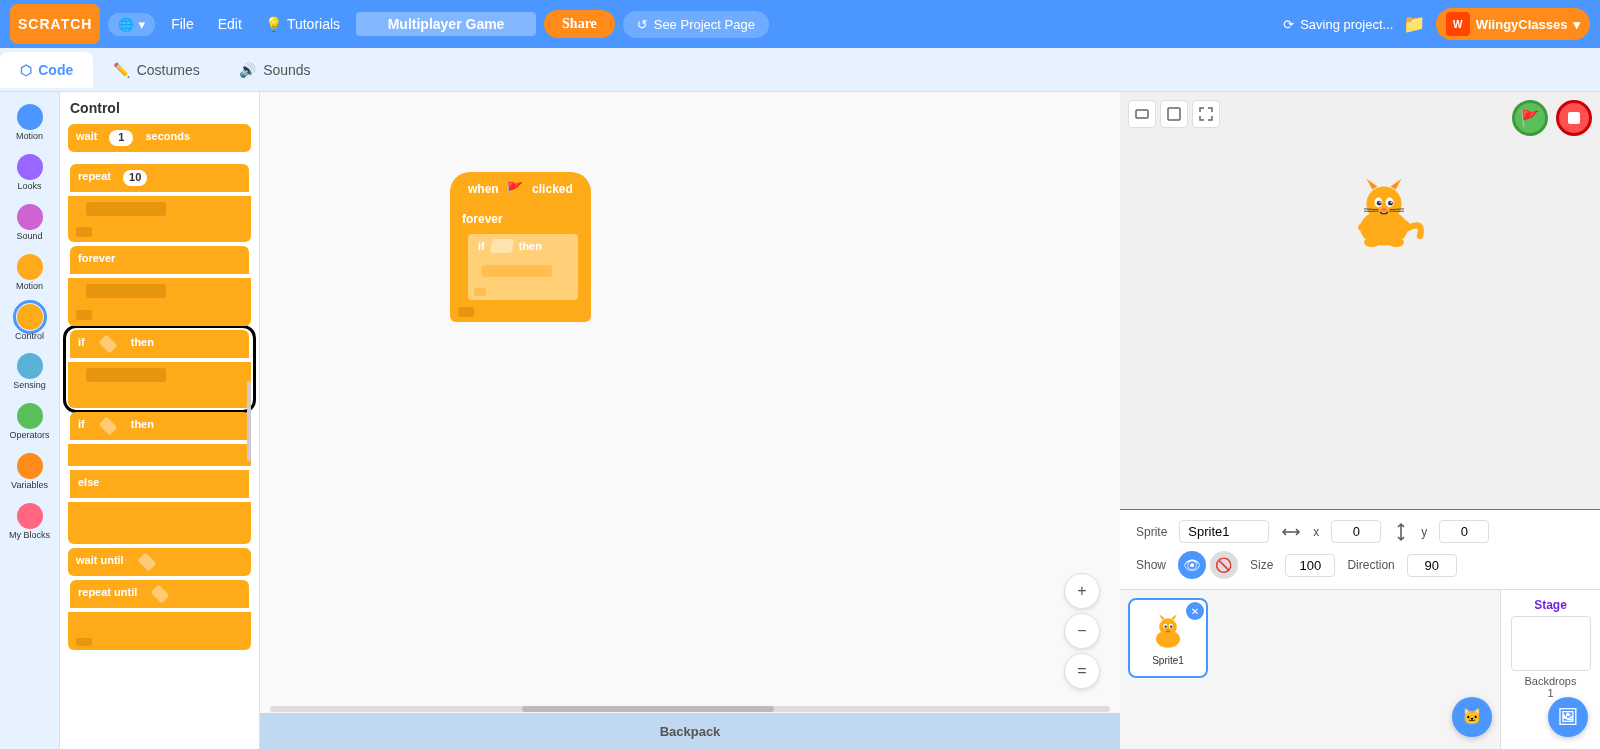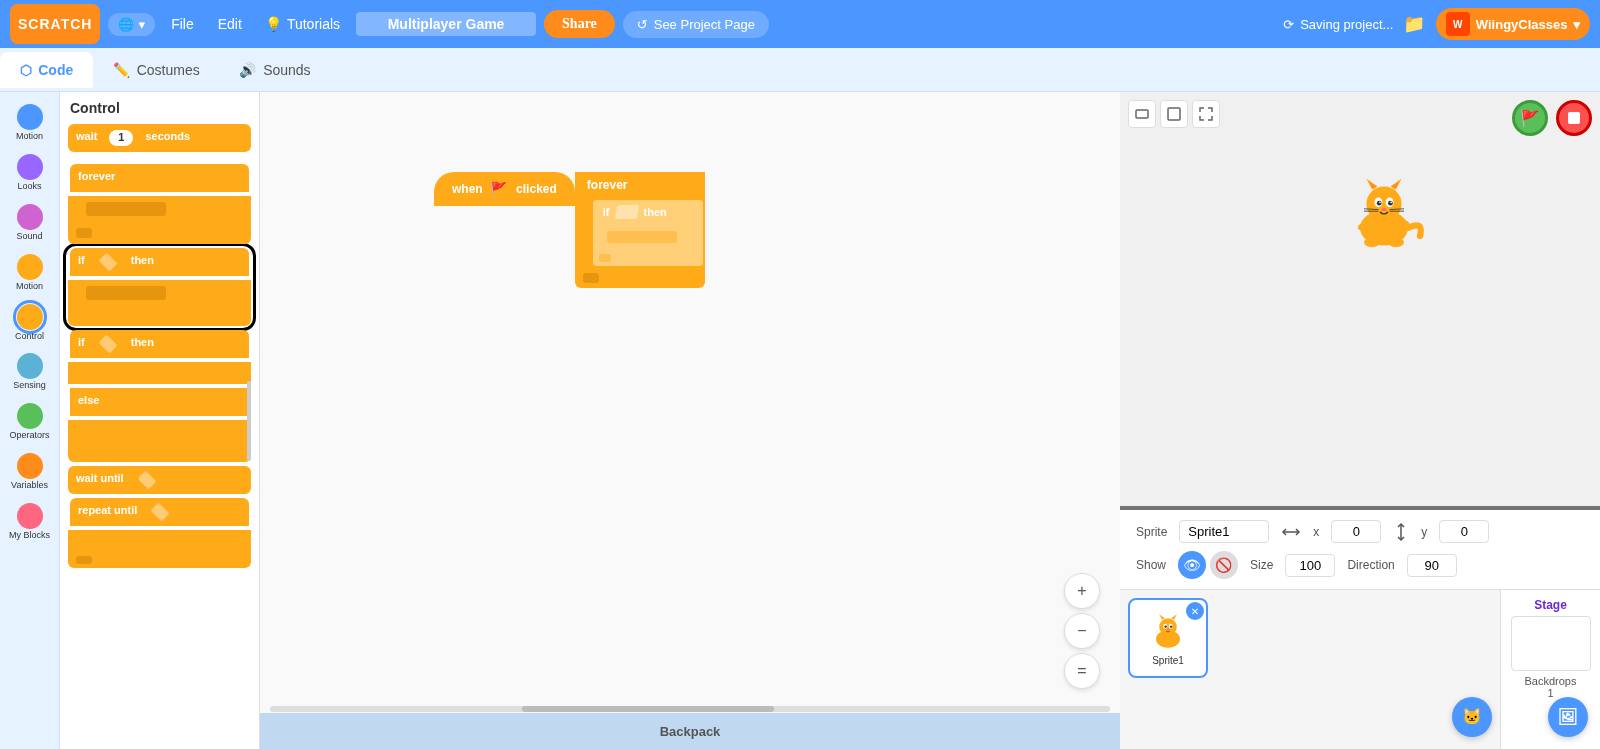--- a/index.html
+++ b/index.html
@@ -340,21 +340,21 @@
       align-items: center;
       justify-content: center;
       cursor: pointer;
       font-size: 12px;
       color: #555;
     }
 
     
     .sprite-inspector {
       background: white;
-      border-top: 4px solid #737373;
+      border-top: 1px solid #737373;
       padding: 10px 16px;
     }
     .sprite-fields-row {
       display: flex;
       align-items: center;
       gap: 12px;
       margin-bottom: 8px;
     }
     .sprite-label {
       font-size: 12px;
@@ -530,23 +530,23 @@
     
     .cat-sprite {
       width: 100px;
       height: 80px;
     }
 
     
     .canvas-script {
       position: absolute;
       top: 80px;
-      left: 174px;
-      display: flex;
-      flex-direction: row;
+      left: 190px;
+      display: flex;
+      flex-direction: column;
     }
 
     .diamond-slot {
       width: 22px;
       height: 16px;
       background: rgba(255,255,255,0.4);
       transform: rotate(45deg) scale(0.7);
       border-radius: 3px;
       display: inline-block;
     }
@@ -682,20 +682,32 @@
   <div class="blocks-panel">
     <div class="blocks-panel-title">Control</div>
 
     <div class="block block-orange" style="border-radius:6px; position:relative;">
       <span>wait</span>
       <span class="block-input">1</span>
       <span>seconds</span>
     </div>
     <div style="height:4px;"></div>
 
+    <div style="position:relative; margin:4px 2px;">
+      <div class="block block-orange" style="border-radius:6px 6px 0 0;">
+        <span>repeat</span>
+        <span class="block-input">10</span>
+      </div>
+      <div style="background:#FFAB19; height:26px; padding-left:18px; display:flex; align-items:center;">
+        <div style="background:#E6950E; border-radius:3px; width:80px; height:14px;"></div>
+      </div>
+      <div style="background:#FFAB19; border-radius:0 0 6px 6px; height:20px; display:flex; align-items:center; padding-left:8px;">
+        <div style="width:16px; height:10px; background:#E6950E; border-radius:3px;"></div>
+      </div>
+    </div>
 
     <div style="position:relative; margin:4px 2px;">
       <div class="block block-orange" style="border-radius:6px 6px 0 0;">
         <span>forever</span>
       </div>
       <div style="background:#FFAB19; height:26px; padding-left:18px; display:flex; align-items:center;">
         <div style="background:#E6950E; border-radius:3px; width:80px; height:14px;"></div>
       </div>
       <div style="background:#FFAB19; border-radius:0 0 6px 6px; height:22px; display:flex; align-items:center; padding-left:8px;">
         <div style="width:16px; height:10px; background:#E6950E; border-radius:3px;"></div>

